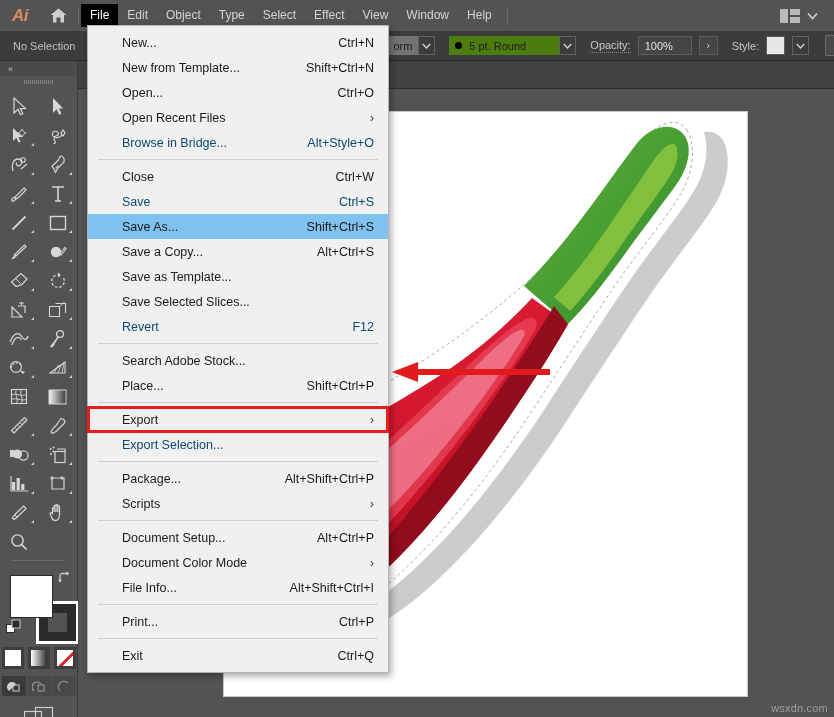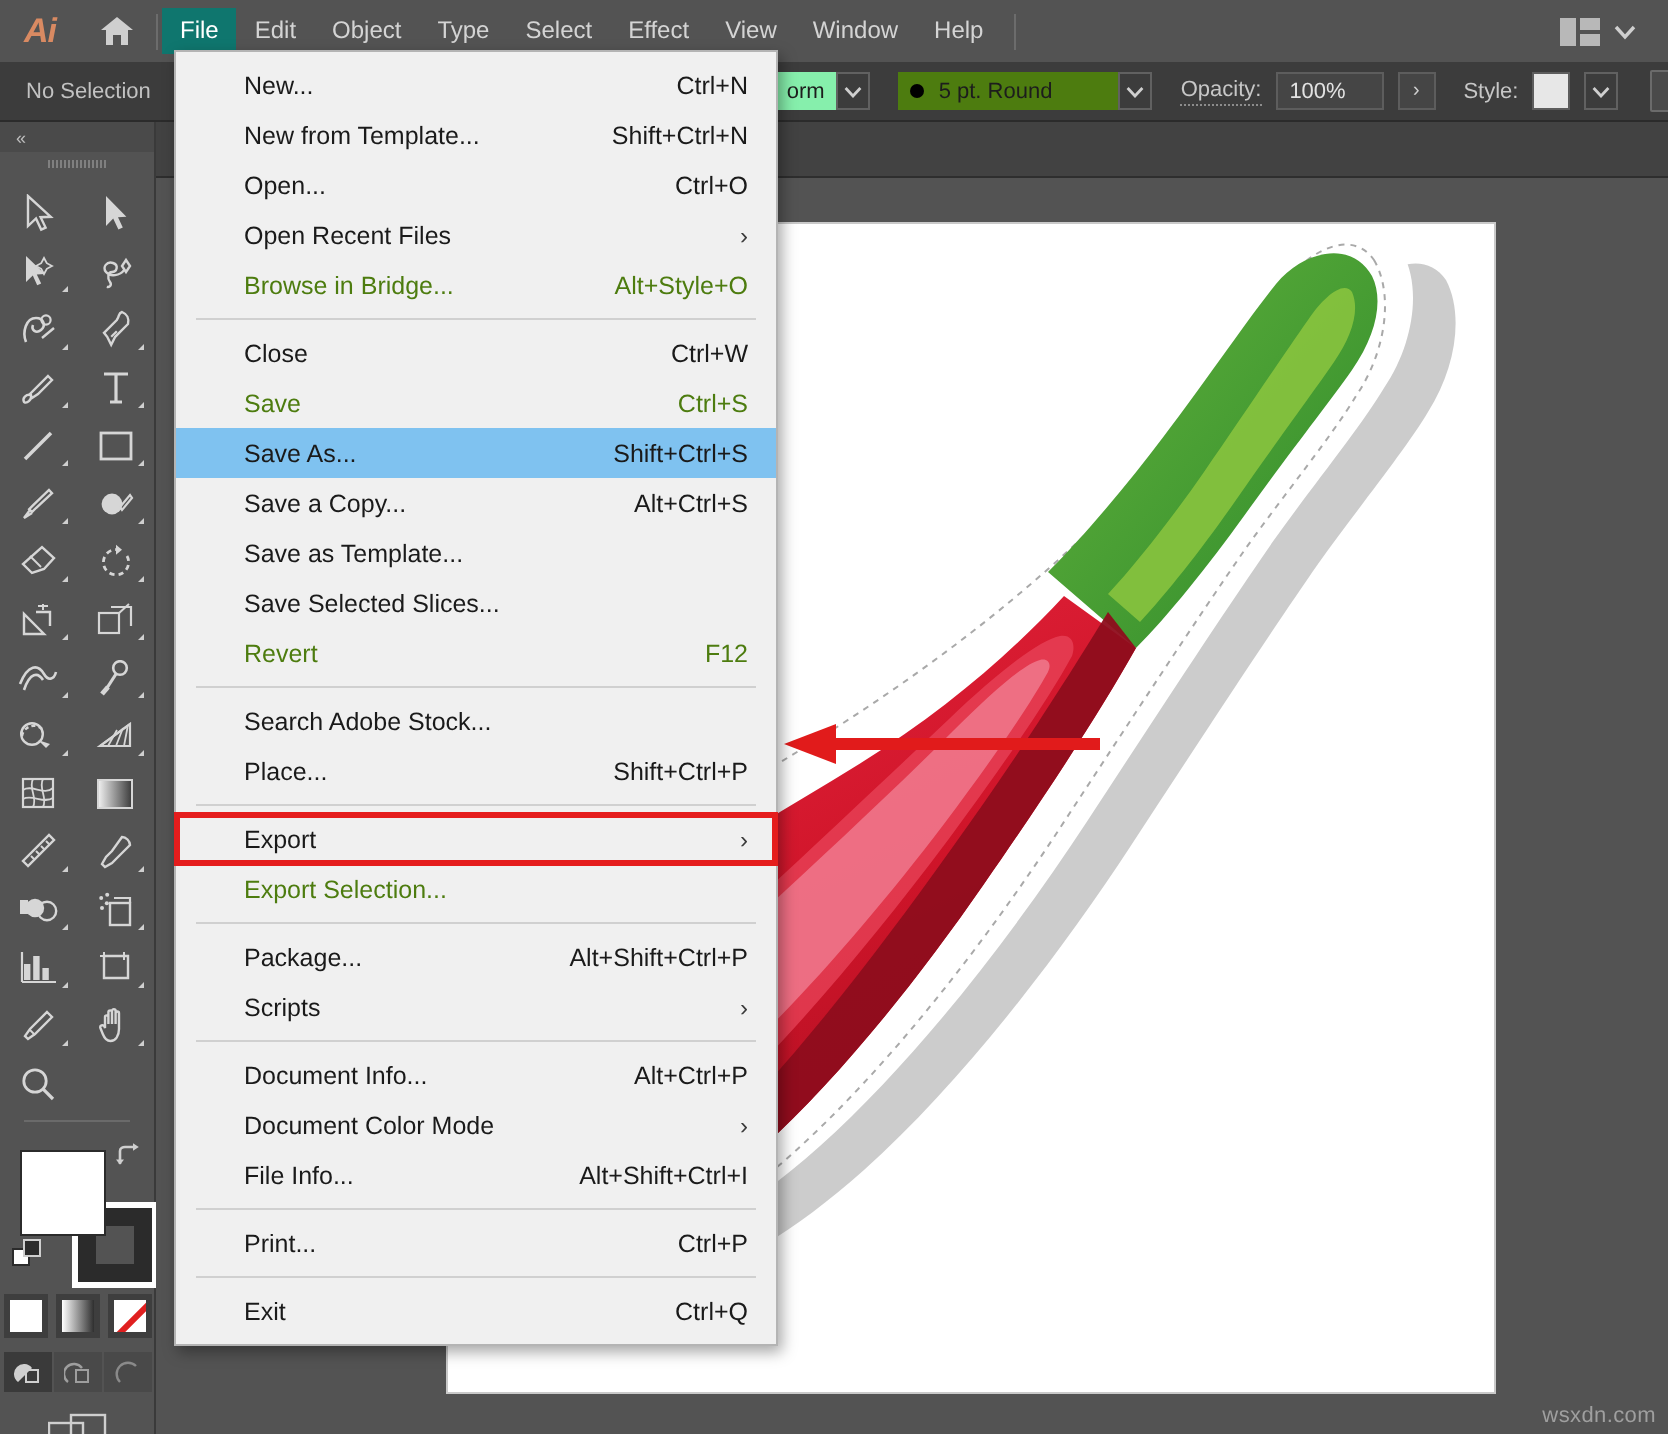--- a/index.html
+++ b/index.html
@@ -20,21 +20,21 @@
     width: 40px; height: 43px; display: flex; align-items: center;
     justify-content: center; color: #d98a62; font-size: 17px;
     font-weight: bold; font-style: italic; letter-spacing: -0.5px; text-align: center;
   }
   .home-icon { width: 36px; height: 31px; display: flex; align-items: center; justify-content: center; }
   .mb-sep { width: 1px; height: 18px; background: #6c6c6c; margin: 0 2px; }
   .mb-item {
     padding: 4px 9px; font-size: 12px; color: #d4d4d4; cursor: default;
     white-space: nowrap; line-height: 15px;
   }
-  .mb-item.active { background: #0f766e; color: #ffffff; }
+  .mb-item.active { background: #000000; color: #ffffff; }
   .ws-switch {
     margin-left: auto; margin-right: 6px; display: flex; align-items: center; gap: 7px;
     padding-right: 10px;
   }
   .ws-icon { width: 20px; height: 14px; display: block; }
   .chev-down { width: 11px; height: 8px; display:block; }
 
   
   .controlbar {
     position: absolute; top: 31px; left: 0; width: 834px; height: 30px;
@@ -137,21 +137,21 @@
     background: #f0f0f0; border: 1px solid #b4b4b4;
     box-shadow: 2px 3px 7px rgba(0,0,0,.35); padding: 4px 0;
     font-size: 12.5px; color: #1a1a1a;
   }
   .mi {
     display: flex; align-items: center; height: 25px;
     padding: 0 14px 0 34px; white-space: nowrap; position: relative;
   }
   .mi .lbl { flex: 0 1 auto; }
   .mi .acc { margin-left: auto; padding-left: 20px; color: #1a1a1a; }
-  .mi.disabled .lbl, .mi.disabled .acc { color: #4d7c0f; }
+  .mi.disabled .lbl, .mi.disabled .acc { color: #0c4a6e; }
   .mi.sel { background: #7fc2f0; }
   .mi .sub { margin-left: auto; font-size: 12px; color: #3a3a3a; padding-left: 20px; }
   .m-sep { height: 1px; background: #d0d0d0; margin: 4px 10px; }
   .hl-box {
     position: absolute; left: -1px; width: 302px; height: 27px;
     border: 3px solid #e51d1d; pointer-events: none;
   }
 
   
   .watermark {
@@ -192,21 +192,21 @@
         <path d="M1 1.5 L5.5 6.5 L10 1.5" stroke="#cfcfcf" stroke-width="1.7" fill="none"></path>
       </svg>
     </div>
   </div>
 
   <div class="controlbar">
     <div class="grip"></div>
     <div class="cb-label">No Selection</div>
 
     <div style="margin-left:312px;display:flex;align-items:center;">
-      <div class="cb-select" style="background:#86efac;min-width:30px;">orm</div>
+      <div class="cb-select" style="background:#737373;min-width:30px;">orm</div>
       <div class="cb-arrowbox">
         <svg width="9" height="6" viewBox="0 0 9 6">
             <path d="M0.8 1 L4.5 5 L8.2 1" stroke="#cfcfcf" stroke-width="1.4" fill="none"></path>
           </svg>
       </div>
     </div>
 
     <div style="margin-left:14px;display:flex;align-items:center;">
       <div class="cb-select" style="min-width:110px;">
         <span class="stroke-dot"></span>
@@ -721,21 +721,21 @@
       <span class="acc">Alt+Shift+Ctrl+P</span>
     </div>
     <div class="mi">
       <span class="lbl">Scripts</span>
       <span class="sub">›</span>
     </div>
 
     <div class="m-sep"></div>
 
     <div class="mi">
-      <span class="lbl">Document Info...</span>
+      <span class="lbl">Document Setup...</span>
       <span class="acc">Alt+Ctrl+P</span>
     </div>
     <div class="mi">
       <span class="lbl">Document Color Mode</span>
       <span class="sub">›</span>
     </div>
     <div class="mi">
       <span class="lbl">File Info...</span>
       <span class="acc">Alt+Shift+Ctrl+I</span>
     </div>

